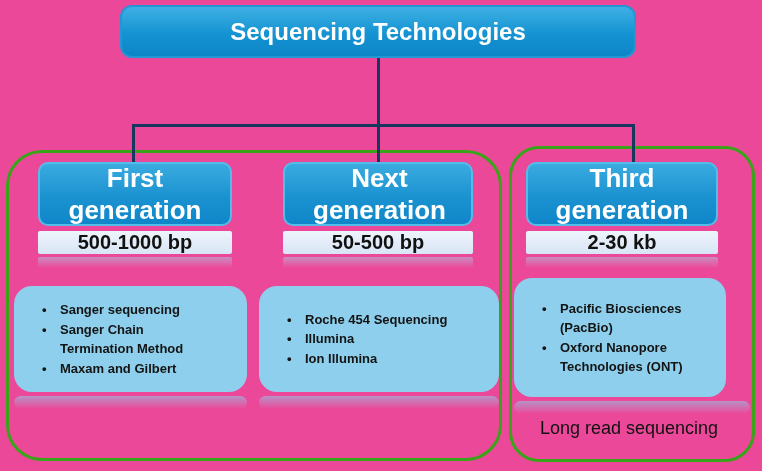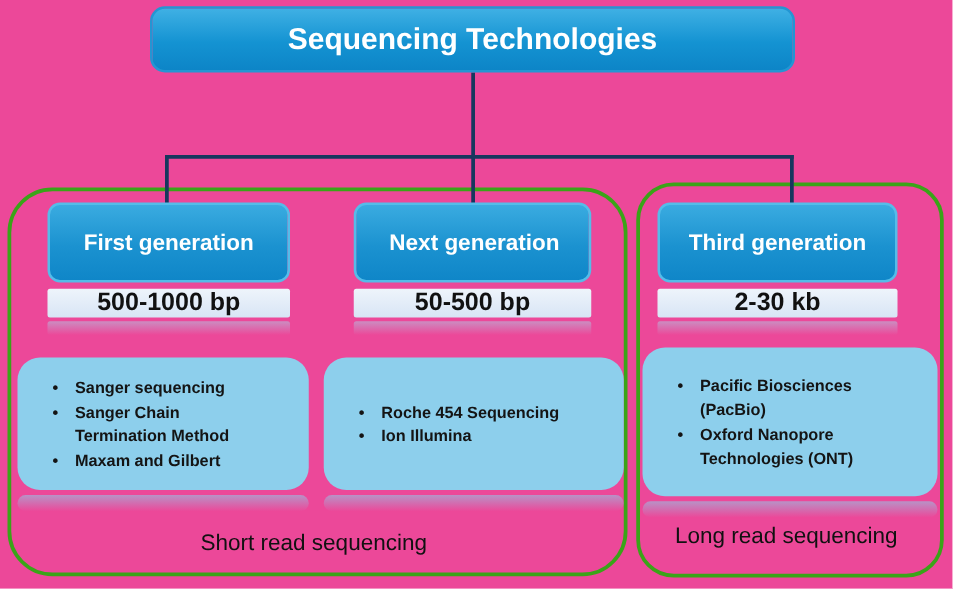--- a/index.html
+++ b/index.html
@@ -9,21 +9,21 @@
   
   .line{position:absolute;background:#17375e;z-index:3;}
 
   
   .group{position:absolute;border:3px solid #3aa418;background:transparent;z-index:1;}
   .group-short{left:6px;top:150px;width:490px;height:305px;border-radius:36px;}
   .group-long{left:509px;top:146px;width:240px;height:310px;border-radius:30px;}
 
   
   .gen-box{position:absolute;z-index:4;display:flex;align-items:center;justify-content:center;
-    text-align:center;color:#ffffff;font-weight:700;font-size:18px;line-height:1.25;
+    text-align:center;color:#ffffff;font-weight:700;font-size:26px;line-height:1.25;
     background:linear-gradient(180deg,#3aabe0 0%,#1b92d0 55%,#0f86c8 100%);
     border:2px solid #55bce9;border-radius:10px;padding:0 18px;box-sizing:border-box;}
   .gen-first{left:38px;top:162px;width:194px;height:64px;}
   .gen-next{left:283px;top:162px;width:190px;height:64px;padding-left:21px;}
   .gen-third{left:526px;top:162px;width:192px;height:64px;}
 
   
   .title-box{position:absolute;left:120px;top:5px;width:516px;height:53px;z-index:4;
     display:flex;align-items:center;justify-content:center;color:#ffffff;font-weight:700;font-size:24px;
     background:linear-gradient(180deg,#3fb0e4 0%,#1493d2 55%,#0d85c7 100%);
@@ -40,21 +40,21 @@
     background:linear-gradient(180deg,rgba(176,198,226,0.55) 0%,rgba(176,198,226,0) 100%);}
   .refl-first{left:38px;top:257px;width:194px;}
   .refl-next{left:283px;top:257px;width:190px;}
   .refl-third{left:526px;top:257px;width:192px;}
 
   
   .list-box{position:absolute;z-index:4;background:#8dcfec;border-radius:18px;
     display:flex;align-items:center;box-sizing:border-box;}
   .list-1{left:14px;top:286px;width:233px;height:106px;}
   .list-2{left:259px;top:286px;width:240px;height:106px;}
-  .list-3{left:514px;top:278px;width:236px;height:119px;}
+  .list-3{left:514px;top:278px;width:212px;height:119px;}
   .list-box ul{margin:0;padding:0 8px 0 28px;list-style:none;}
   .list-1 ul{width:162px;}
   .list-2 ul{width:176px;}
   .list-3 ul{width:166px;}
   .list-box li{position:relative;padding-left:18px;font-size:13px;font-weight:700;color:#141414;line-height:1.5;}
   .list-box li::before{content:"\2022";position:absolute;left:0;top:0;font-size:13px;color:#141414;}
   .list-reflection{position:absolute;z-index:2;height:13px;border-radius:8px;
     background:linear-gradient(180deg,rgba(141,207,236,0.55) 0%,rgba(141,207,236,0) 100%);}
   .lrefl-1{left:14px;top:396px;width:233px;}
   .lrefl-2{left:259px;top:396px;width:240px;}
@@ -109,29 +109,29 @@
   <div class="list-box list-1">
     <ul>
       <li>Sanger sequencing</li>
       <li>Sanger Chain Termination Method</li>
       <li>Maxam and Gilbert</li>
     </ul>
   </div>
   <div class="list-box list-2">
     <ul>
       <li>Roche 454 Sequencing</li>
+      <li>Illumina</li>
       <li>Ion Illumina</li>
     </ul>
   </div>
   <div class="list-box list-3">
     <ul>
       <li>Pacific Biosciences (PacBio)</li>
       <li>Oxford Nanopore Technologies (ONT)</li>
     </ul>
   </div>
   <div class="list-reflection lrefl-1"></div>
   <div class="list-reflection lrefl-2"></div>
   <div class="list-reflection lrefl-3"></div>
 
-  <div class="group-label label-short">Short read sequencing</div>
   <div class="group-label label-long">Long read sequencing</div>
 
 </div>
 
 </body></html>

